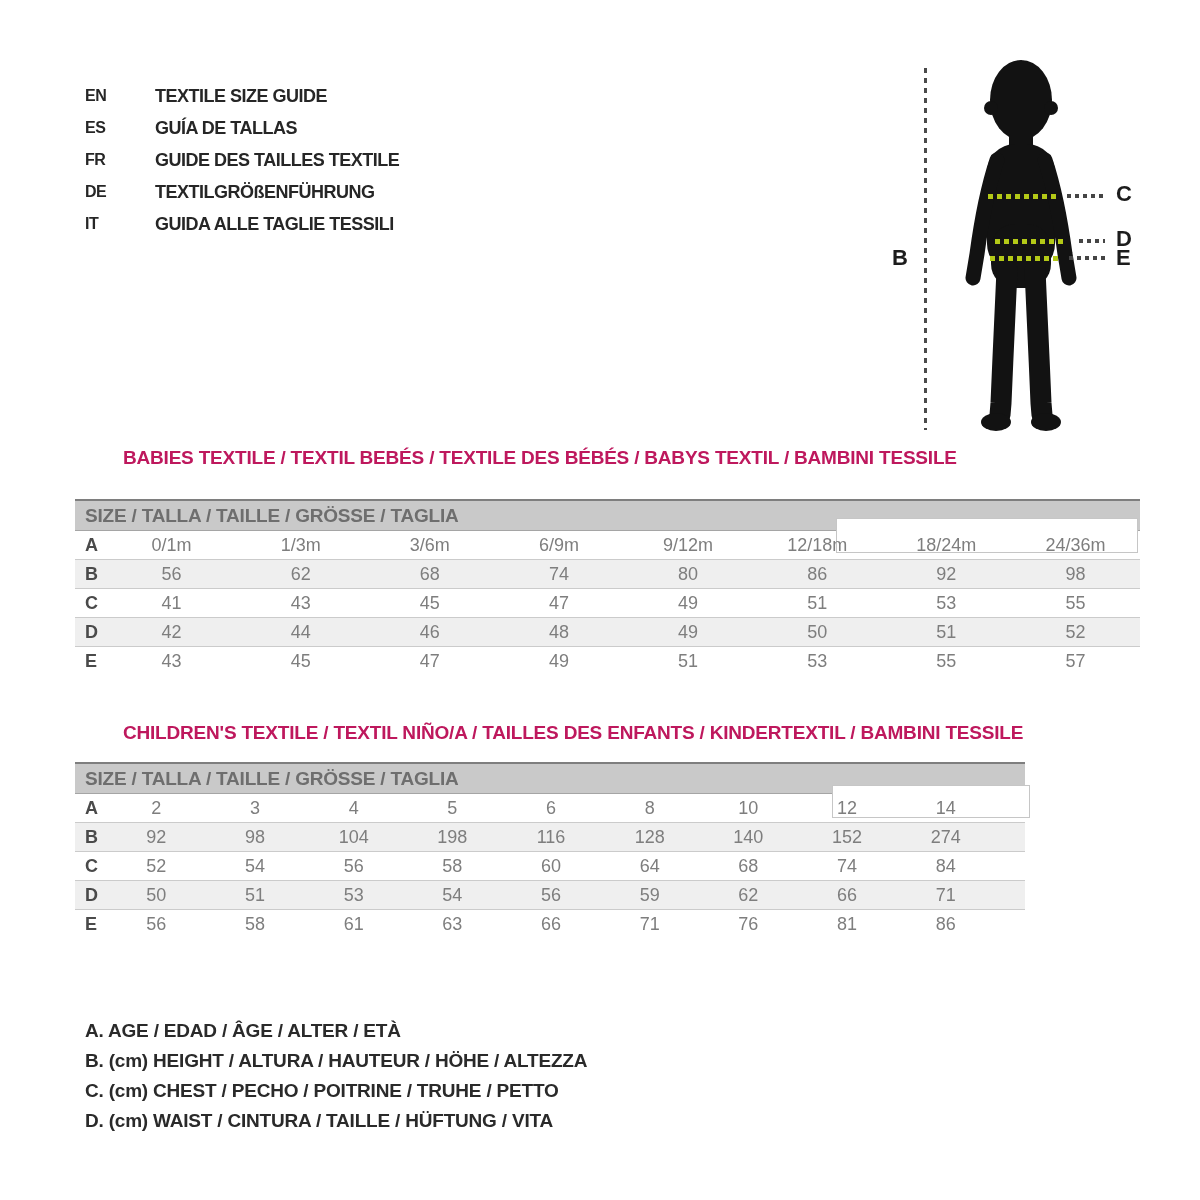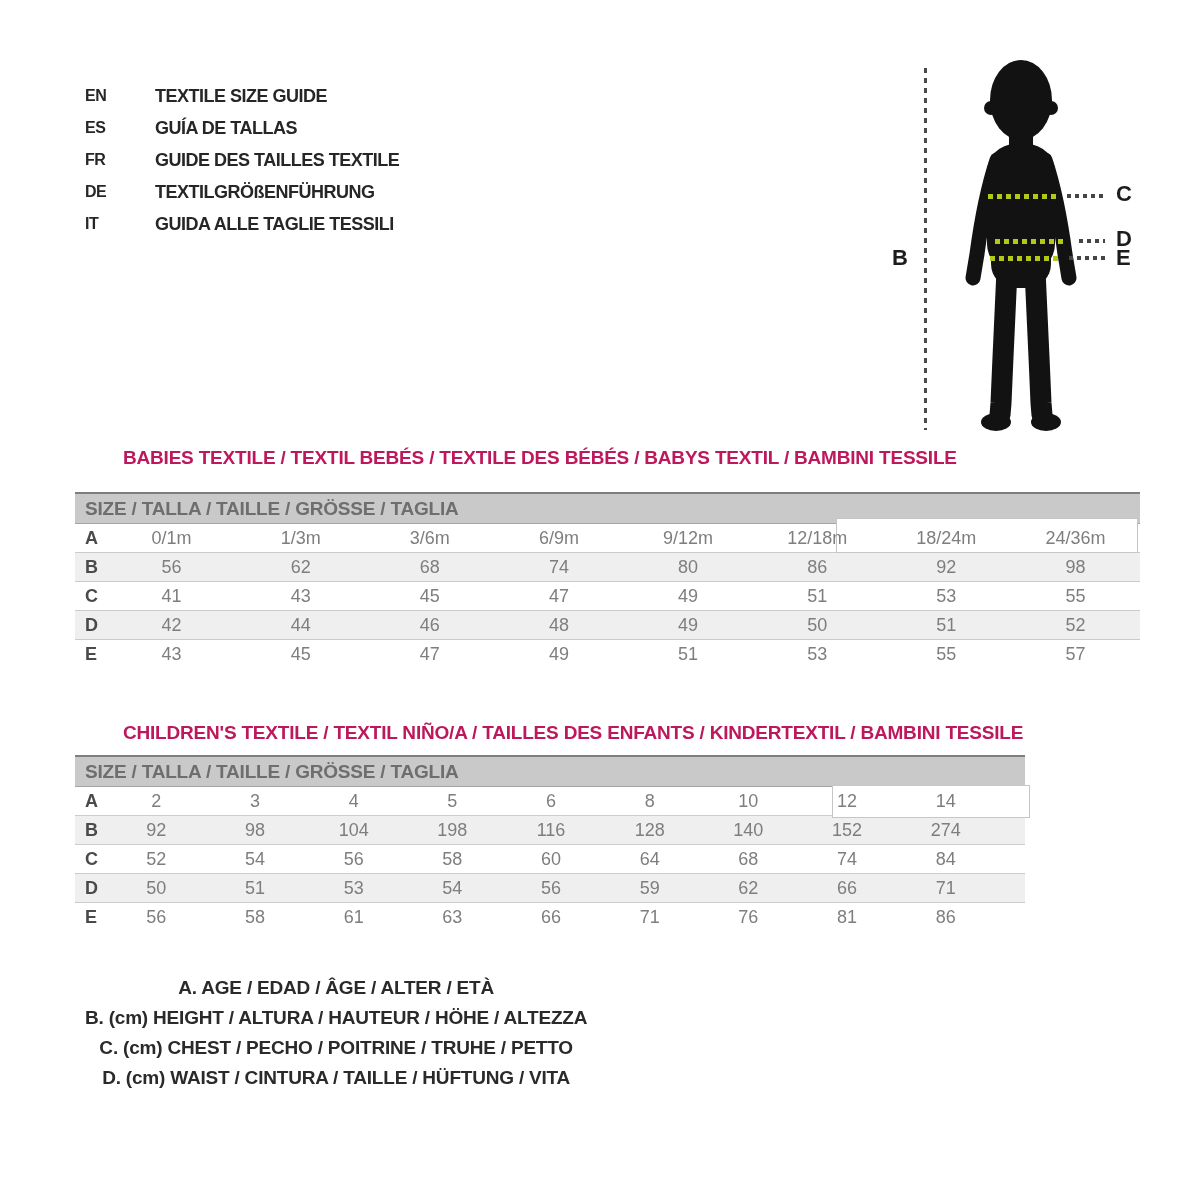--- a/index.html
+++ b/index.html
@@ -26,38 +26,38 @@
     background:repeating-linear-gradient(180deg,#4a4a4a 0 5px,transparent 5px 10px);}
   .dot-green{position:absolute;height:5px;
     background:repeating-linear-gradient(90deg,var(--accent) 0 5px,transparent 5px 9px);}
   .dot-dark{position:absolute;height:4px;
     background:repeating-linear-gradient(90deg,#454545 0 4px,transparent 4px 8px);}
   .fig-label{position:absolute;font-size:22px;font-weight:bold;color:#1c1c1c;line-height:24px;}
   
   .section-title{position:absolute;left:85px;font-size:19px;font-weight:bold;color:#be185d;
     letter-spacing:-0.2px;white-space:nowrap;line-height:24px;margin-left:38px;}
   
-  .table{position:absolute;border-top:2px solid #7e7e7e;}
+  .table{position:absolute;border-top:2px solid #7e7e7e;margin-top:7px;}
   .band{height:29px;background:var(--band);border-bottom:1px solid #a5a5a5;
     font-weight:bold;font-size:19px;color:#6e6e6e;line-height:29px;padding-left:10px;
     letter-spacing:-0.2px;}
   .trow{display:flex;height:28px;line-height:28px;border-bottom:1px solid #cbcbcb;
     font-size:18px;color:#7e7e7e;}
   .trow:last-child{border-bottom:none;}
   .trow.alt{background:var(--alt);}
   .rlabel{width:22px;padding-left:10px;color:#4a4a4a;font-weight:bold;font-size:18px;
     position:relative;z-index:3;}
   .cell{flex:1;text-align:center;position:relative;z-index:3;}
   .children-rows .trow{padding-right:30px;}
   
   .hl{position:absolute;background:#fff;border:1px solid #c6c6c6;z-index:2;}
   #hl-babies{left:836px;top:518px;width:300px;height:33px;}
   #hl-children{left:832px;top:785px;width:196px;height:31px;}
   
-  .legend{position:absolute;left:85px;top:973px;text-align:center;}
+  .legend{position:absolute;left:85px;top:1016px;}
   .legend-line{height:30px;line-height:30px;font-size:19px;font-weight:bold;color:#2a2a2a;
     letter-spacing:-0.2px;white-space:nowrap;}
 </style>
 </head>
 <body>
 
 <div class="page">
 
   <div class="lang-block">
     <div class="lang-row">

